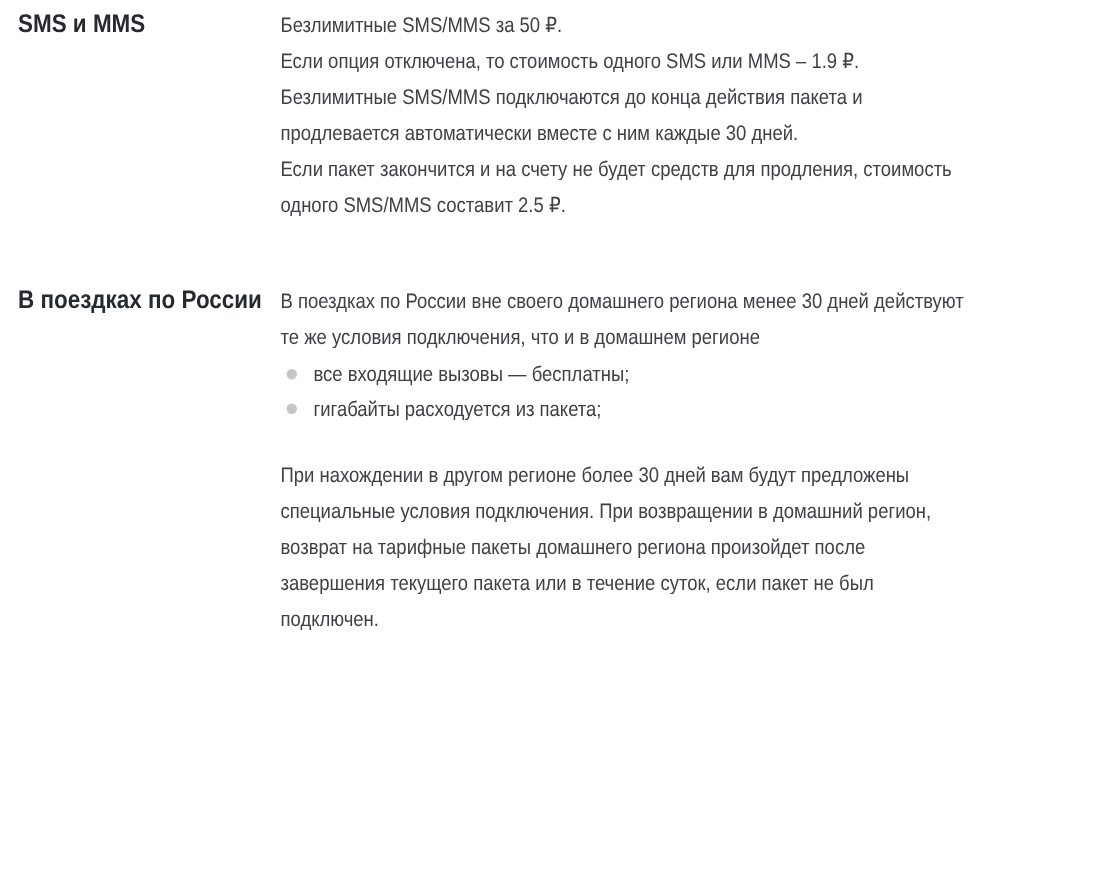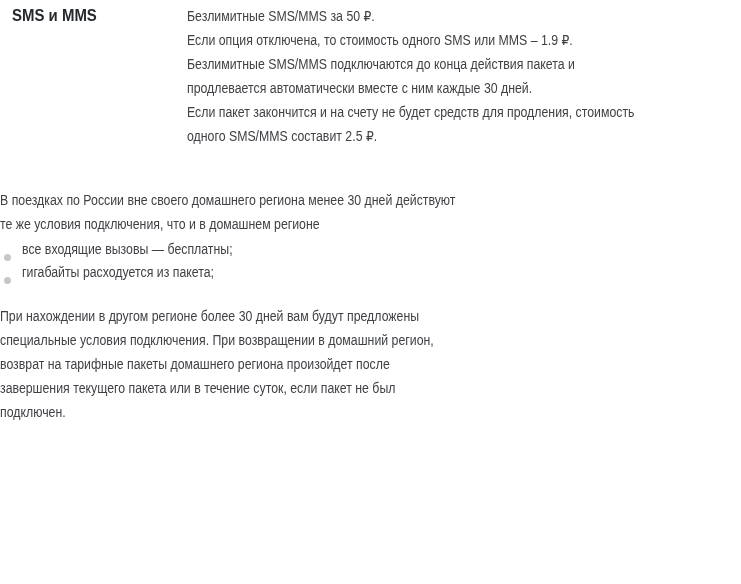--- a/index.html
+++ b/index.html
@@ -48,21 +48,21 @@
     display:block;
     white-space:nowrap;
     transform:scaleX(0.88);
     transform-origin:0 50%;
   }
   ul.bullets{
     list-style:none;
     margin:2px 0 0 0;
     padding:0;
   }
-  ul.bullets li{display:flex;align-items:flex-end;}
+  ul.bullets li{display:flex;align-items:flex-start;}
   ul.bullets .line{line-height:23px;}
   .dot{
     flex:none;
     width:7px;height:7px;
     margin:8px 11px 0 4px;
     border-radius:50%;
     background:var(--bullet);
   }
   .li-lines{min-width:0;}
   .para.outro{margin-top:20px;}
@@ -84,20 +84,23 @@
       <div class="para">
           <div class="line">Безлимитные SMS/MMS подключаются до конца действия пакета и</div>
           <div class="line">продлевается автоматически вместе с ним каждые 30 дней.</div>
           <div class="line">Если пакет закончится и на счету не будет средств для продления, стоимость</div>
           <div class="line">одного SMS/MMS составит 2.5 ₽.</div>
         </div>
     </div>
   </section>
 
   <section class="row second">
+    <h3 class="term">
+      <span class="term-inner">В поездках по России</span>
+    </h3>
     <div class="desc">
       <div class="para">
           <div class="line">В поездках по России вне своего домашнего региона менее 30 дней действуют</div>
           <div class="line">те же условия подключения, что и в домашнем регионе</div>
         </div>
       <ul class="bullets">
           <li>
             <span class="dot"></span>
             <div class="li-lines">
               <div class="line">все входящие вызовы — бесплатны;</div>

